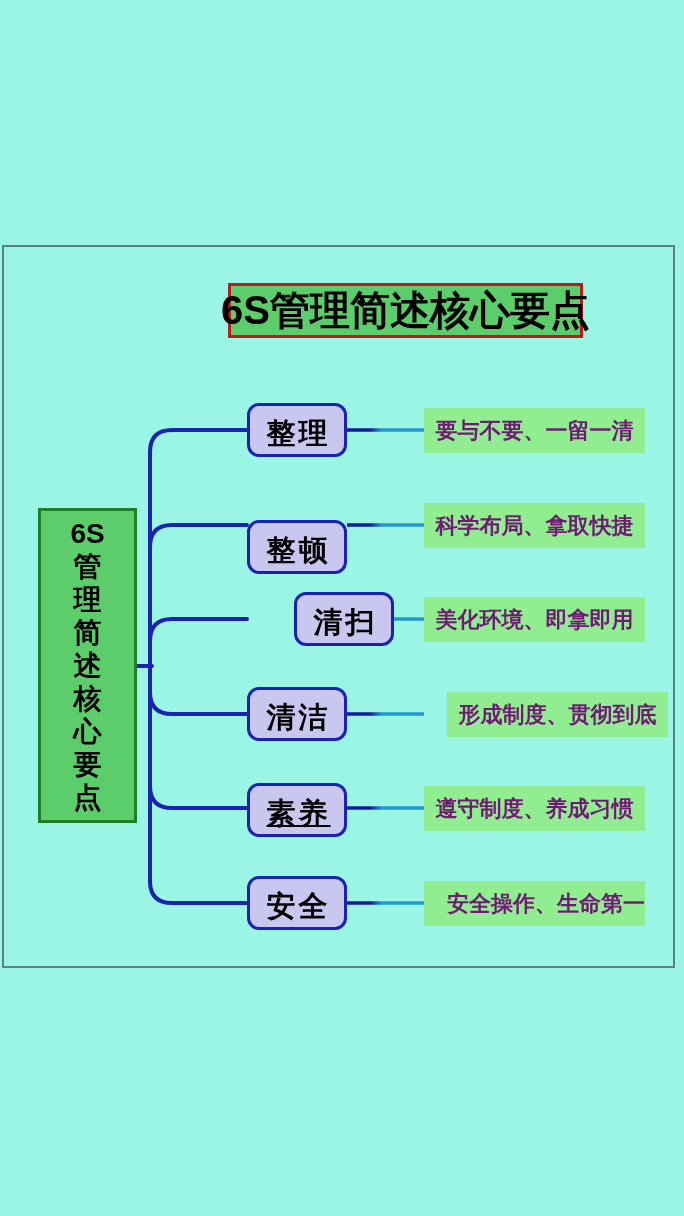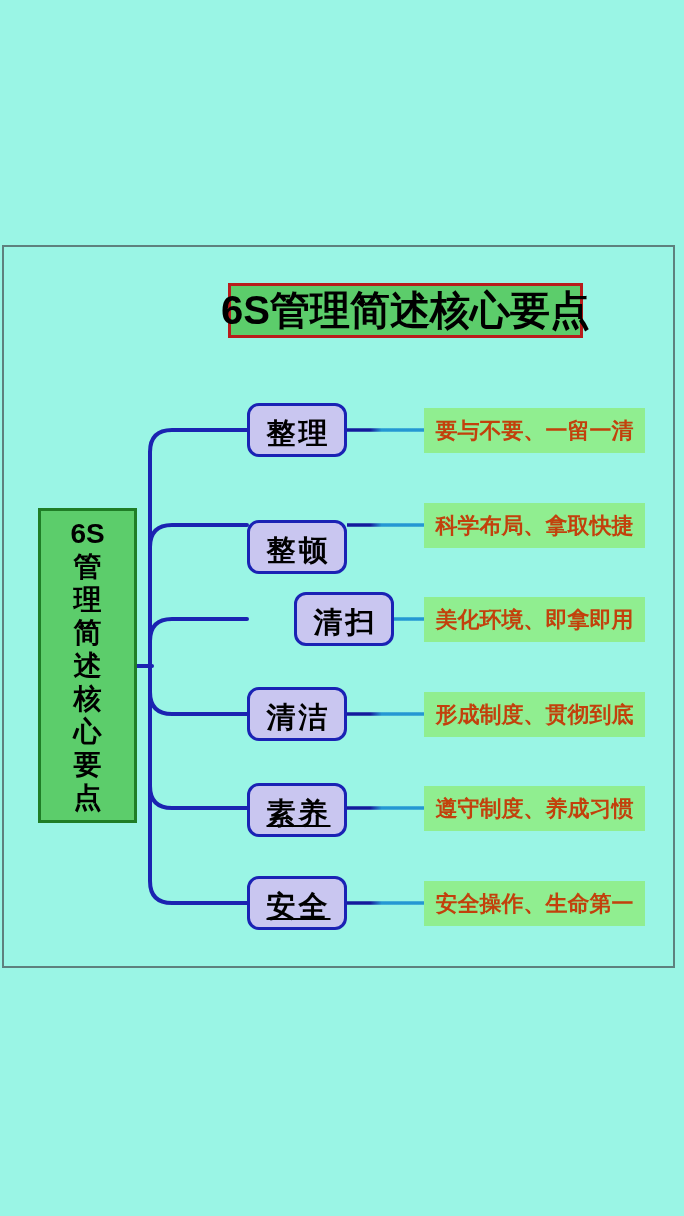--- a/index.html
+++ b/index.html
@@ -89,28 +89,28 @@
     left: 424px;
     width: 221px;
     height: 45px;
     background: #90ee90;
     display: flex;
     align-items: center;
     justify-content: center;
     font-size: 22px;
     font-weight: 600;
     white-space: nowrap;
-    color: #c2410c;
+    color: #701a75;
   }
   .n1 { top: 403px; }  .m1 { top: 408px; }
   .n2 { top: 520px; }  .m2 { top: 503px; }
   .n3 { top: 592px; margin-left: 47px; }  .m3 { top: 597px; }
-  .n4 { top: 687px; }  .m4 { top: 692px; }
+  .n4 { top: 687px; }  .m4 { top: 692px; margin-left: 23px; }
   .n5 { top: 783px; text-decoration: underline; }  .m5 { top: 786px; }
-  .n6 { top: 876px; text-decoration: underline; }  .m6 { top: 881px; }
+  .n6 { top: 876px; }  .m6 { top: 881px; justify-content: flex-end; }
 </style>
 </head>
 <body>
 
 <div class="panel"></div>
 
 <svg class="connectors" viewBox="0 0 684 1216" xmlns="http://www.w3.org/2000/svg">
   <defs>
     <linearGradient id="rightGrad" gradientUnits="userSpaceOnUse" x1="347" y1="0" x2="424" y2="0">
       <stop offset="0" stop-color="#141a9c"></stop>

